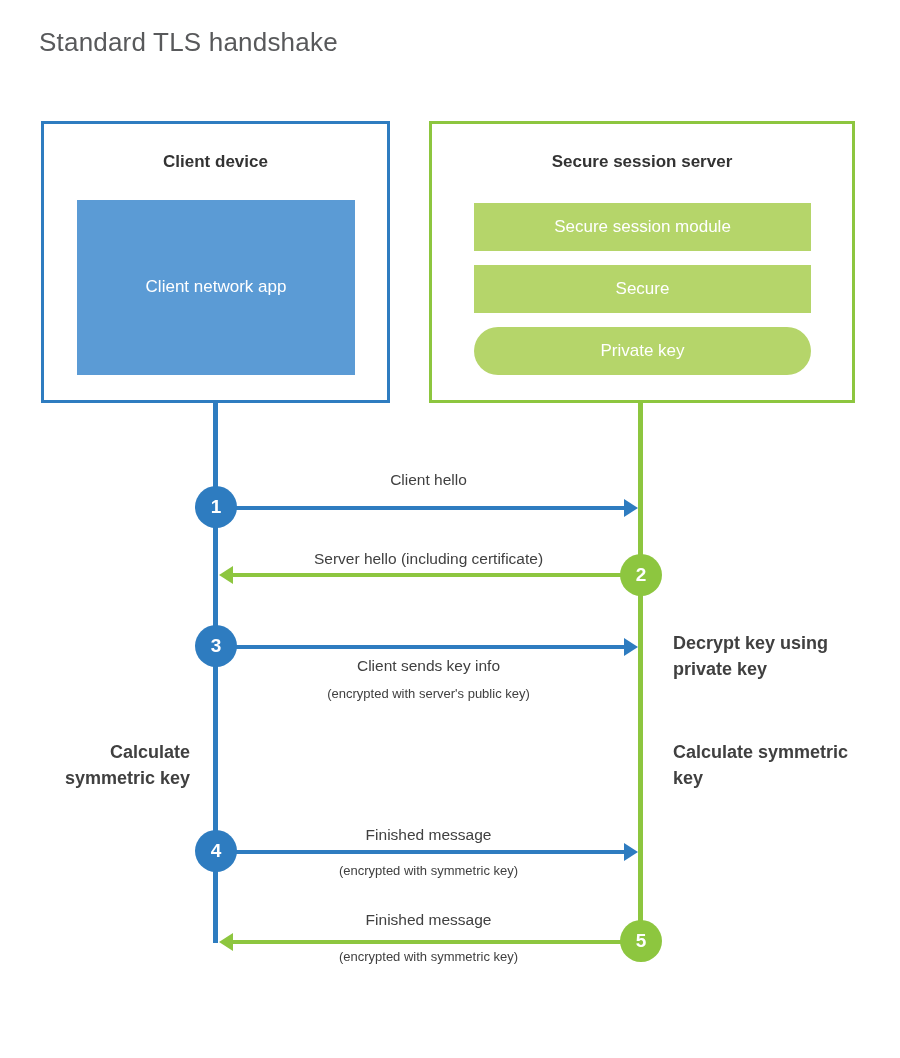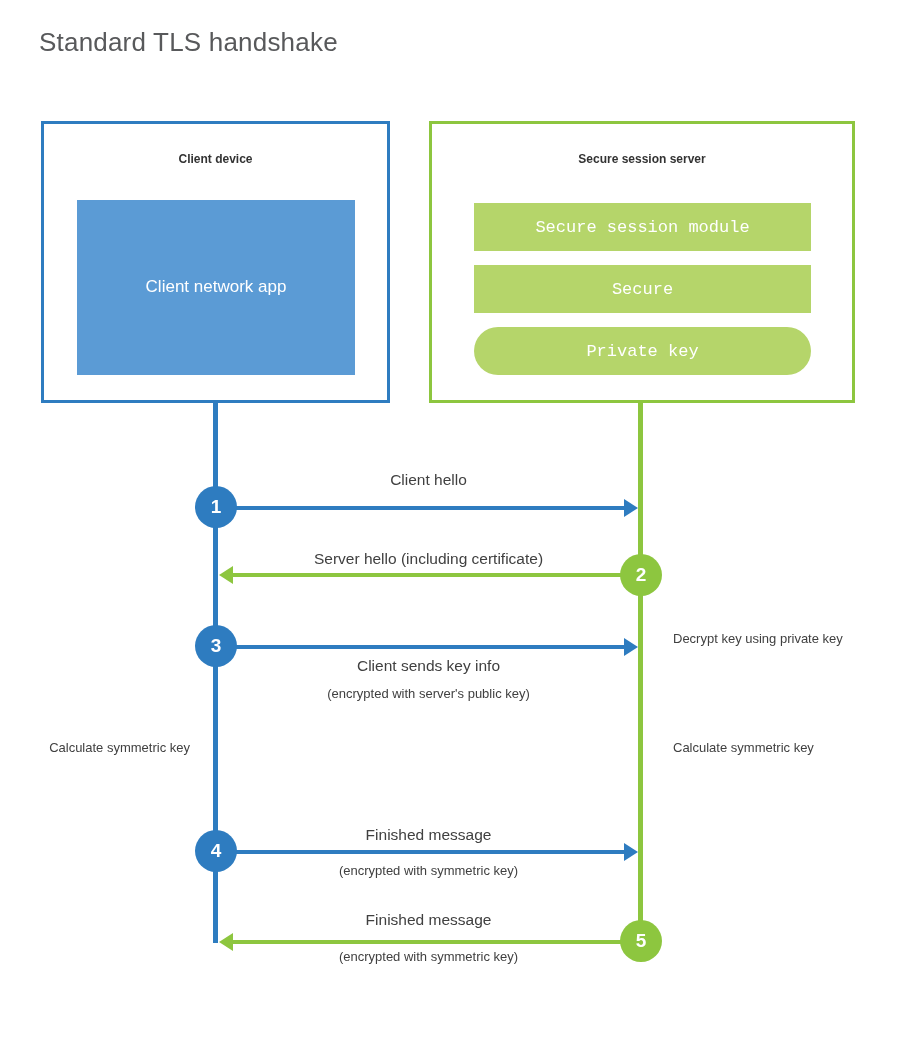--- a/index.html
+++ b/index.html
@@ -48,21 +48,21 @@
     top: 121px;
     width: 426px;
     height: 282px;
     border: 3px solid #8dc63f;
   }
   .party-title {
     position: absolute;
     left: 0;
     width: 100%;
     text-align: center;
-    font-size: 12px;
+    font-size: 17px;
     font-weight: bold;
     color: #333333;
   }
   #client-box .party-title { top: 28px; }
   #server-box .party-title { top: 28px; }
 
   .client-app {
     position: absolute;
     left: 33px;
     top: 76px;
@@ -82,21 +82,20 @@
     left: 42px;
     width: 337px;
     height: 48px;
     background: #b5d56a;
     color: #ffffff;
     font-size: 17px;
     display: flex;
     align-items: center;
     justify-content: center;
     text-align: center;
-    font-family: Liberation Mono, monospace;
   }
   #server-bar-0 { top: 79px; }
   #server-bar-1 { top: 141px; }
   #server-bar-2 { top: 203px; border-radius: 24px; }
 
   
   .lifeline {
     position: absolute;
     width: 5px;
   }
@@ -157,23 +156,24 @@
   }
   .msg-sub {
     position: absolute;
     font-size: 13px;
     color: #404040;
     text-align: center;
     white-space: nowrap;
   }
   .side-note {
     position: absolute;
-    font-size: 13px;
+    font-size: 18px;
     color: #404040;
     line-height: 1.45;
+    font-weight: bold;
   }
   .side-note.right-align { text-align: right; }
   .side-note.left-align  { text-align: left; }
 </style>
 </head>
 <body>
 
 <div id="stage">
 
   <div class="title">Standard TLS handshake</div>

